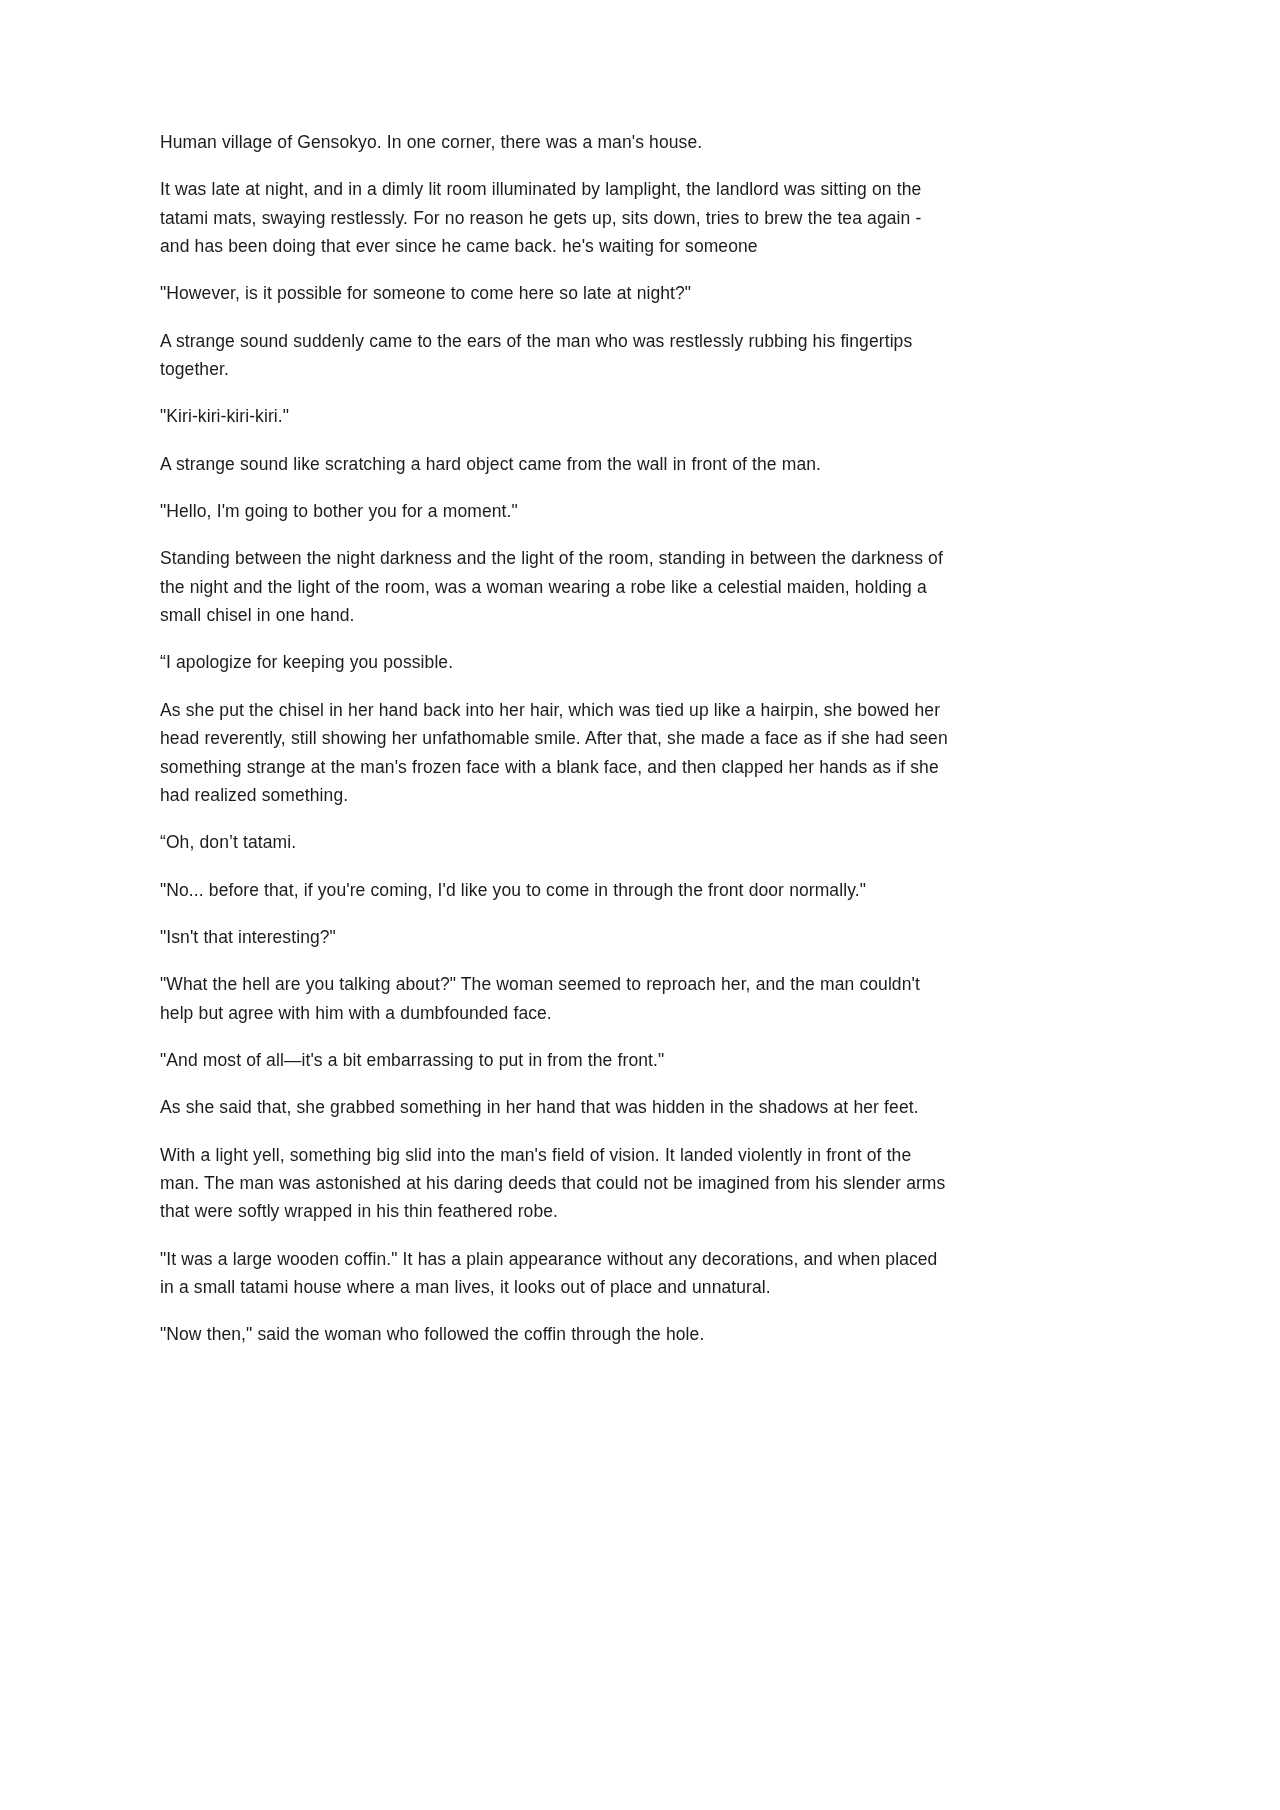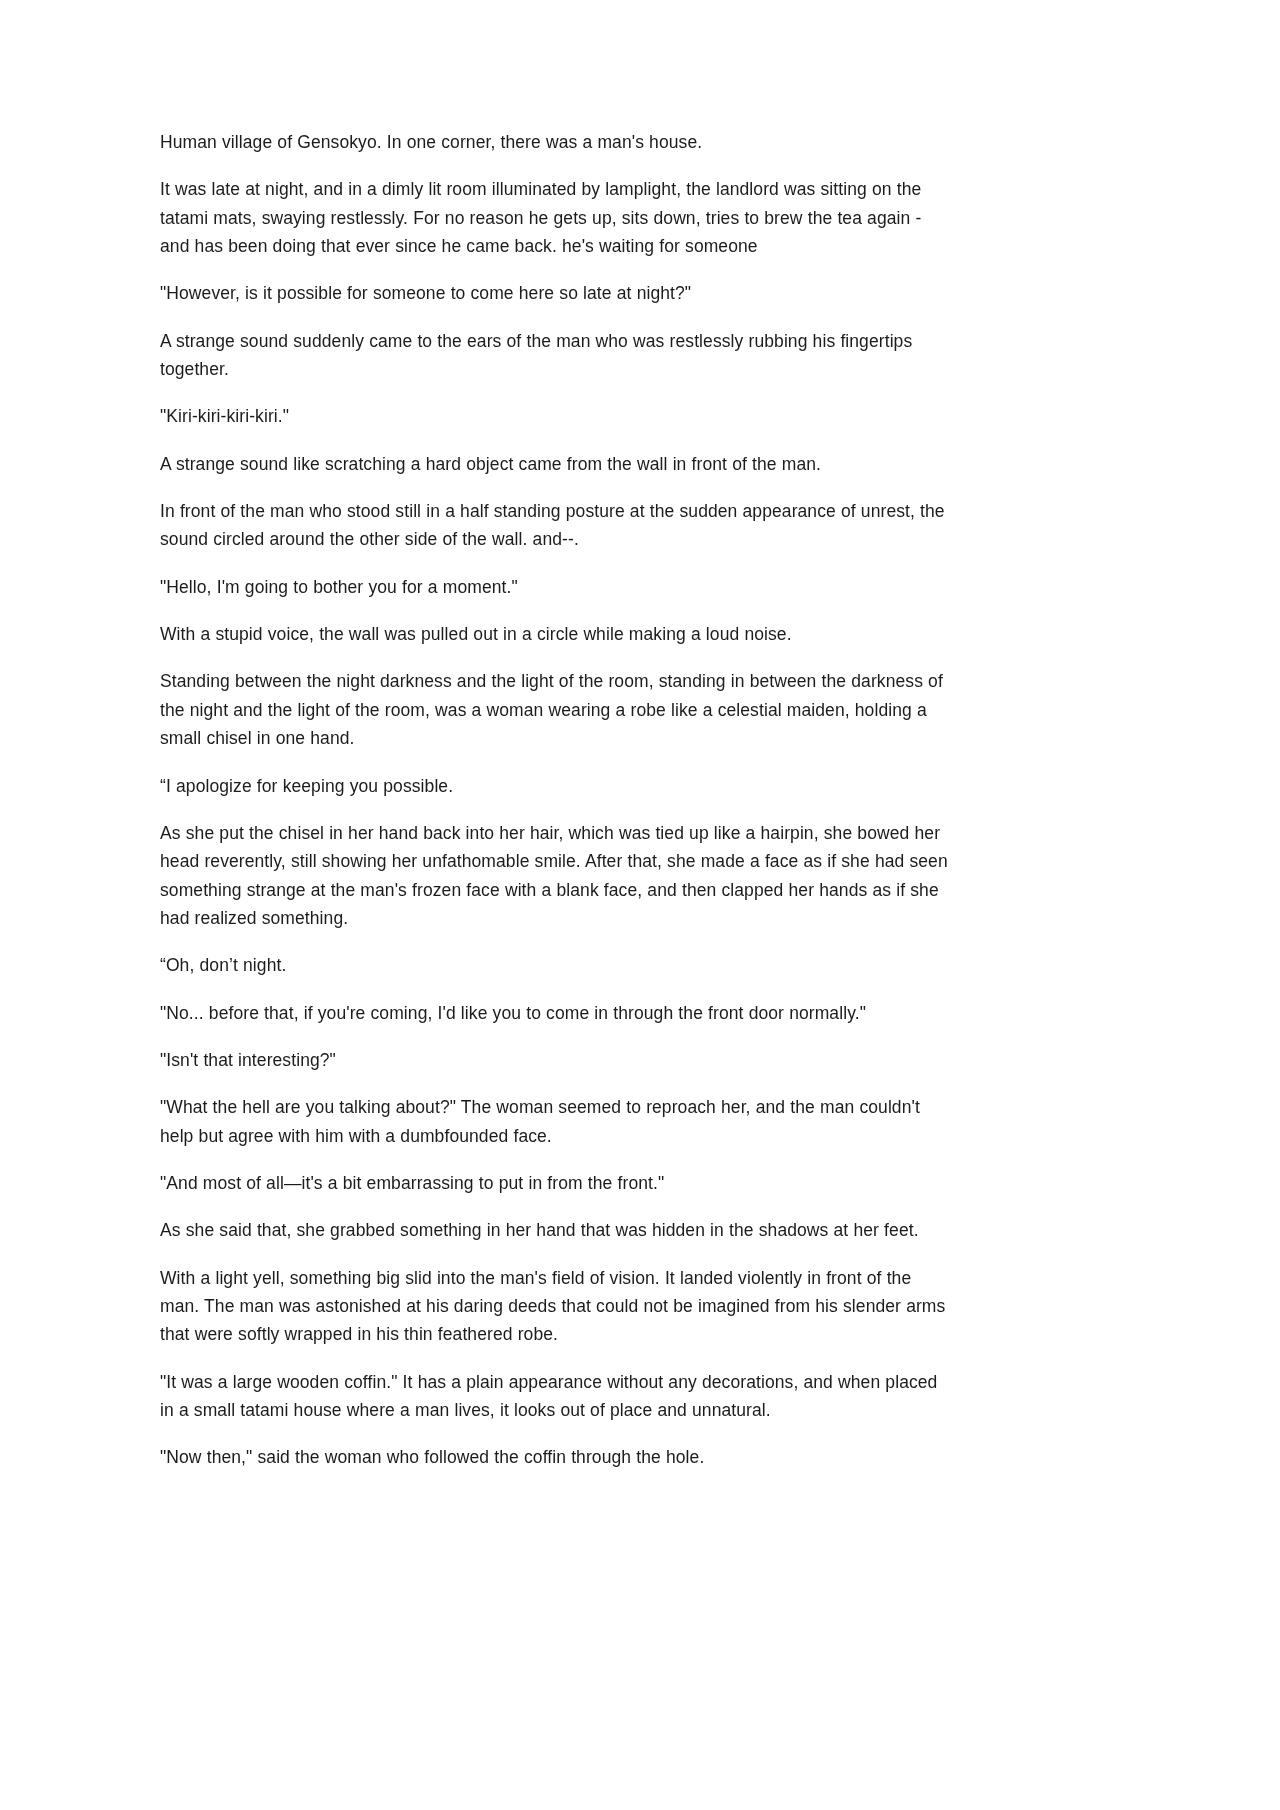--- a/index.html
+++ b/index.html
@@ -40,27 +40,25 @@
 <body>
 
 <div class="page">
   <div class="doc-body">
     <p class="para">Human village of Gensokyo. In one corner, there was a man's house.</p>
     <p class="para">It was late at night, and in a dimly lit room illuminated by lamplight, the landlord was sitting on the tatami mats, swaying restlessly. For no reason he gets up, sits down, tries to brew the tea again - and has been doing that ever since he came back. he's waiting for someone</p>
     <p class="para">"However, is it possible for someone to come here so late at night?"</p>
     <p class="para">A strange sound suddenly came to the ears of the man who was restlessly rubbing his fingertips together.</p>
     <p class="para">"Kiri-kiri-kiri-kiri."</p>
     <p class="para">A strange sound like scratching a hard object came from the wall in front of the man.</p>
-    <p class="para">In front of the man who stood still in a half standing posture at the sudden appearance of unrest, the sound circled around the other side of the wall. and--.</p>
     <p class="para">"Hello, I'm going to bother you for a moment."</p>
-    <p class="para">With a stupid voice, the wall was pulled out in a circle while making a loud noise.</p>
     <p class="para">Standing between the night darkness and the light of the room, standing in between the darkness of the night and the light of the room, was a woman wearing a robe like a celestial maiden, holding a small chisel in one hand.</p>
     <p class="para">“I apologize for keeping you possible.</p>
     <p class="para">As she put the chisel in her hand back into her hair, which was tied up like a hairpin, she bowed her head reverently, still showing her unfathomable smile. After that, she made a face as if she had seen something strange at the man's frozen face with a blank face, and then clapped her hands as if she had realized something.</p>
-    <p class="para">“Oh, don’t night.</p>
+    <p class="para">“Oh, don’t tatami.</p>
     <p class="para">"No... before that, if you're coming, I'd like you to come in through the front door normally."</p>
     <p class="para">"Isn't that interesting?"</p>
     <p class="para">"What the hell are you talking about?" The woman seemed to reproach her, and the man couldn't help but agree with him with a dumbfounded face.</p>
     <p class="para">"And most of all—it's a bit embarrassing to put in from the front."</p>
     <p class="para">As she said that, she grabbed something in her hand that was hidden in the shadows at her feet.</p>
     <p class="para">With a light yell, something big slid into the man's field of vision. It landed violently in front of the man. The man was astonished at his daring deeds that could not be imagined from his slender arms that were softly wrapped in his thin feathered robe.</p>
     <p class="para">"It was a large wooden coffin." It has a plain appearance without any decorations, and when placed in a small tatami house where a man lives, it looks out of place and unnatural.</p>
     <p class="para">"Now then," said the woman who followed the coffin through the hole.</p>
   </div>
 </div>

